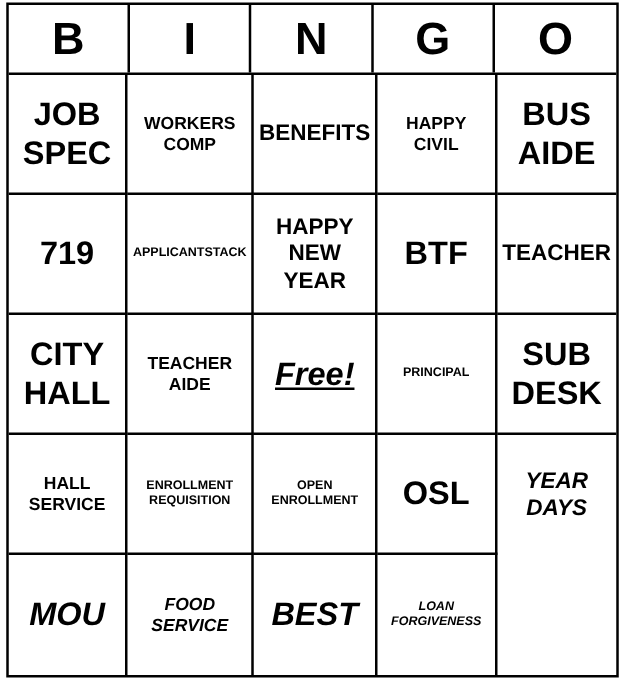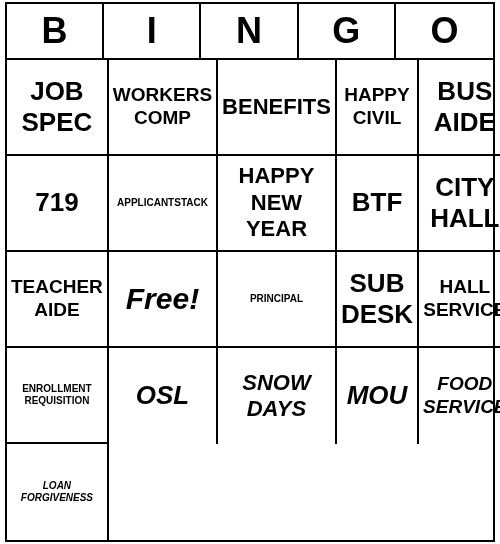--- a/index.html
+++ b/index.html
@@ -74,38 +74,39 @@
     .cell-text {
       line-height: 1.2;
     }
 
     .text-large {
       font-size: 26px;
       font-weight: bold;
     }
 
     .text-medium {
-      font-size: 22px;
+      font-size: 18px;
       font-weight: bold;
     }
 
     .text-small {
-      font-size: 19px;
+      font-size: 14px;
       font-weight: bold;
     }
 
     .text-xsmall {
       font-size: 10px;
       font-weight: bold;
     }
 
     .free-cell {
-      font-size: 30px;
+      font-size: 26px;
       font-weight: bold;
       font-style: italic;
+      text-decoration: underline;
     }
   </style>
 </head>
 <body>
 
 <div class="bingo-card">
   <div class="bingo-header">
   <div class="bingo-letter">B</div>
       <div class="bingo-letter">I</div>
       <div class="bingo-letter">N</div>
@@ -134,20 +135,23 @@
       <div class="bingo-cell">
         <span class="cell-text text-xsmall">APPLICANTSTACK</span>
       </div>
       <div class="bingo-cell">
         <span class="cell-text text-medium">HAPPY NEW YEAR</span>
       </div>
       <div class="bingo-cell">
         <span class="cell-text text-large">BTF</span>
       </div>
       <div class="bingo-cell">
+        <span class="cell-text text-medium">TEACHER</span>
+      </div>
+      <div class="bingo-cell">
         <span class="cell-text text-large">CITY HALL</span>
       </div>
       <div class="bingo-cell">
         <span class="cell-text text-small">TEACHER AIDE</span>
       </div>
       <div class="bingo-cell">
         <span class="free-cell">Free!</span>
       </div>
       <div class="bingo-cell">
         <span class="cell-text text-xsmall">PRINCIPAL</span>
@@ -155,28 +159,34 @@
       <div class="bingo-cell">
         <span class="cell-text text-large">SUB DESK</span>
       </div>
       <div class="bingo-cell">
         <span class="cell-text text-small">HALL SERVICE</span>
       </div>
       <div class="bingo-cell">
         <span class="cell-text text-xsmall">ENROLLMENT REQUISITION</span>
       </div>
       <div class="bingo-cell">
+        <span class="cell-text text-xsmall">OPEN ENROLLMENT</span>
+      </div>
+      <div class="bingo-cell">
         <span class="cell-text text-large">OSL</span>
       </div>
       <div class="bingo-cell">
-        <span class="cell-text text-medium">SNOW DAYS</span>
+        <span class="cell-text text-medium">YEAR DAYS</span>
       </div>
       <div class="bingo-cell">
         <span class="cell-text text-large">MOU</span>
       </div>
       <div class="bingo-cell">
         <span class="cell-text text-small">FOOD SERVICE</span>
       </div>
       <div class="bingo-cell">
+        <span class="cell-text text-large">BEST</span>
+      </div>
+      <div class="bingo-cell">
         <span class="cell-text text-xsmall">LOAN FORGIVENESS</span>
       </div>
     </div>
 </div>
 
 </body></html>

